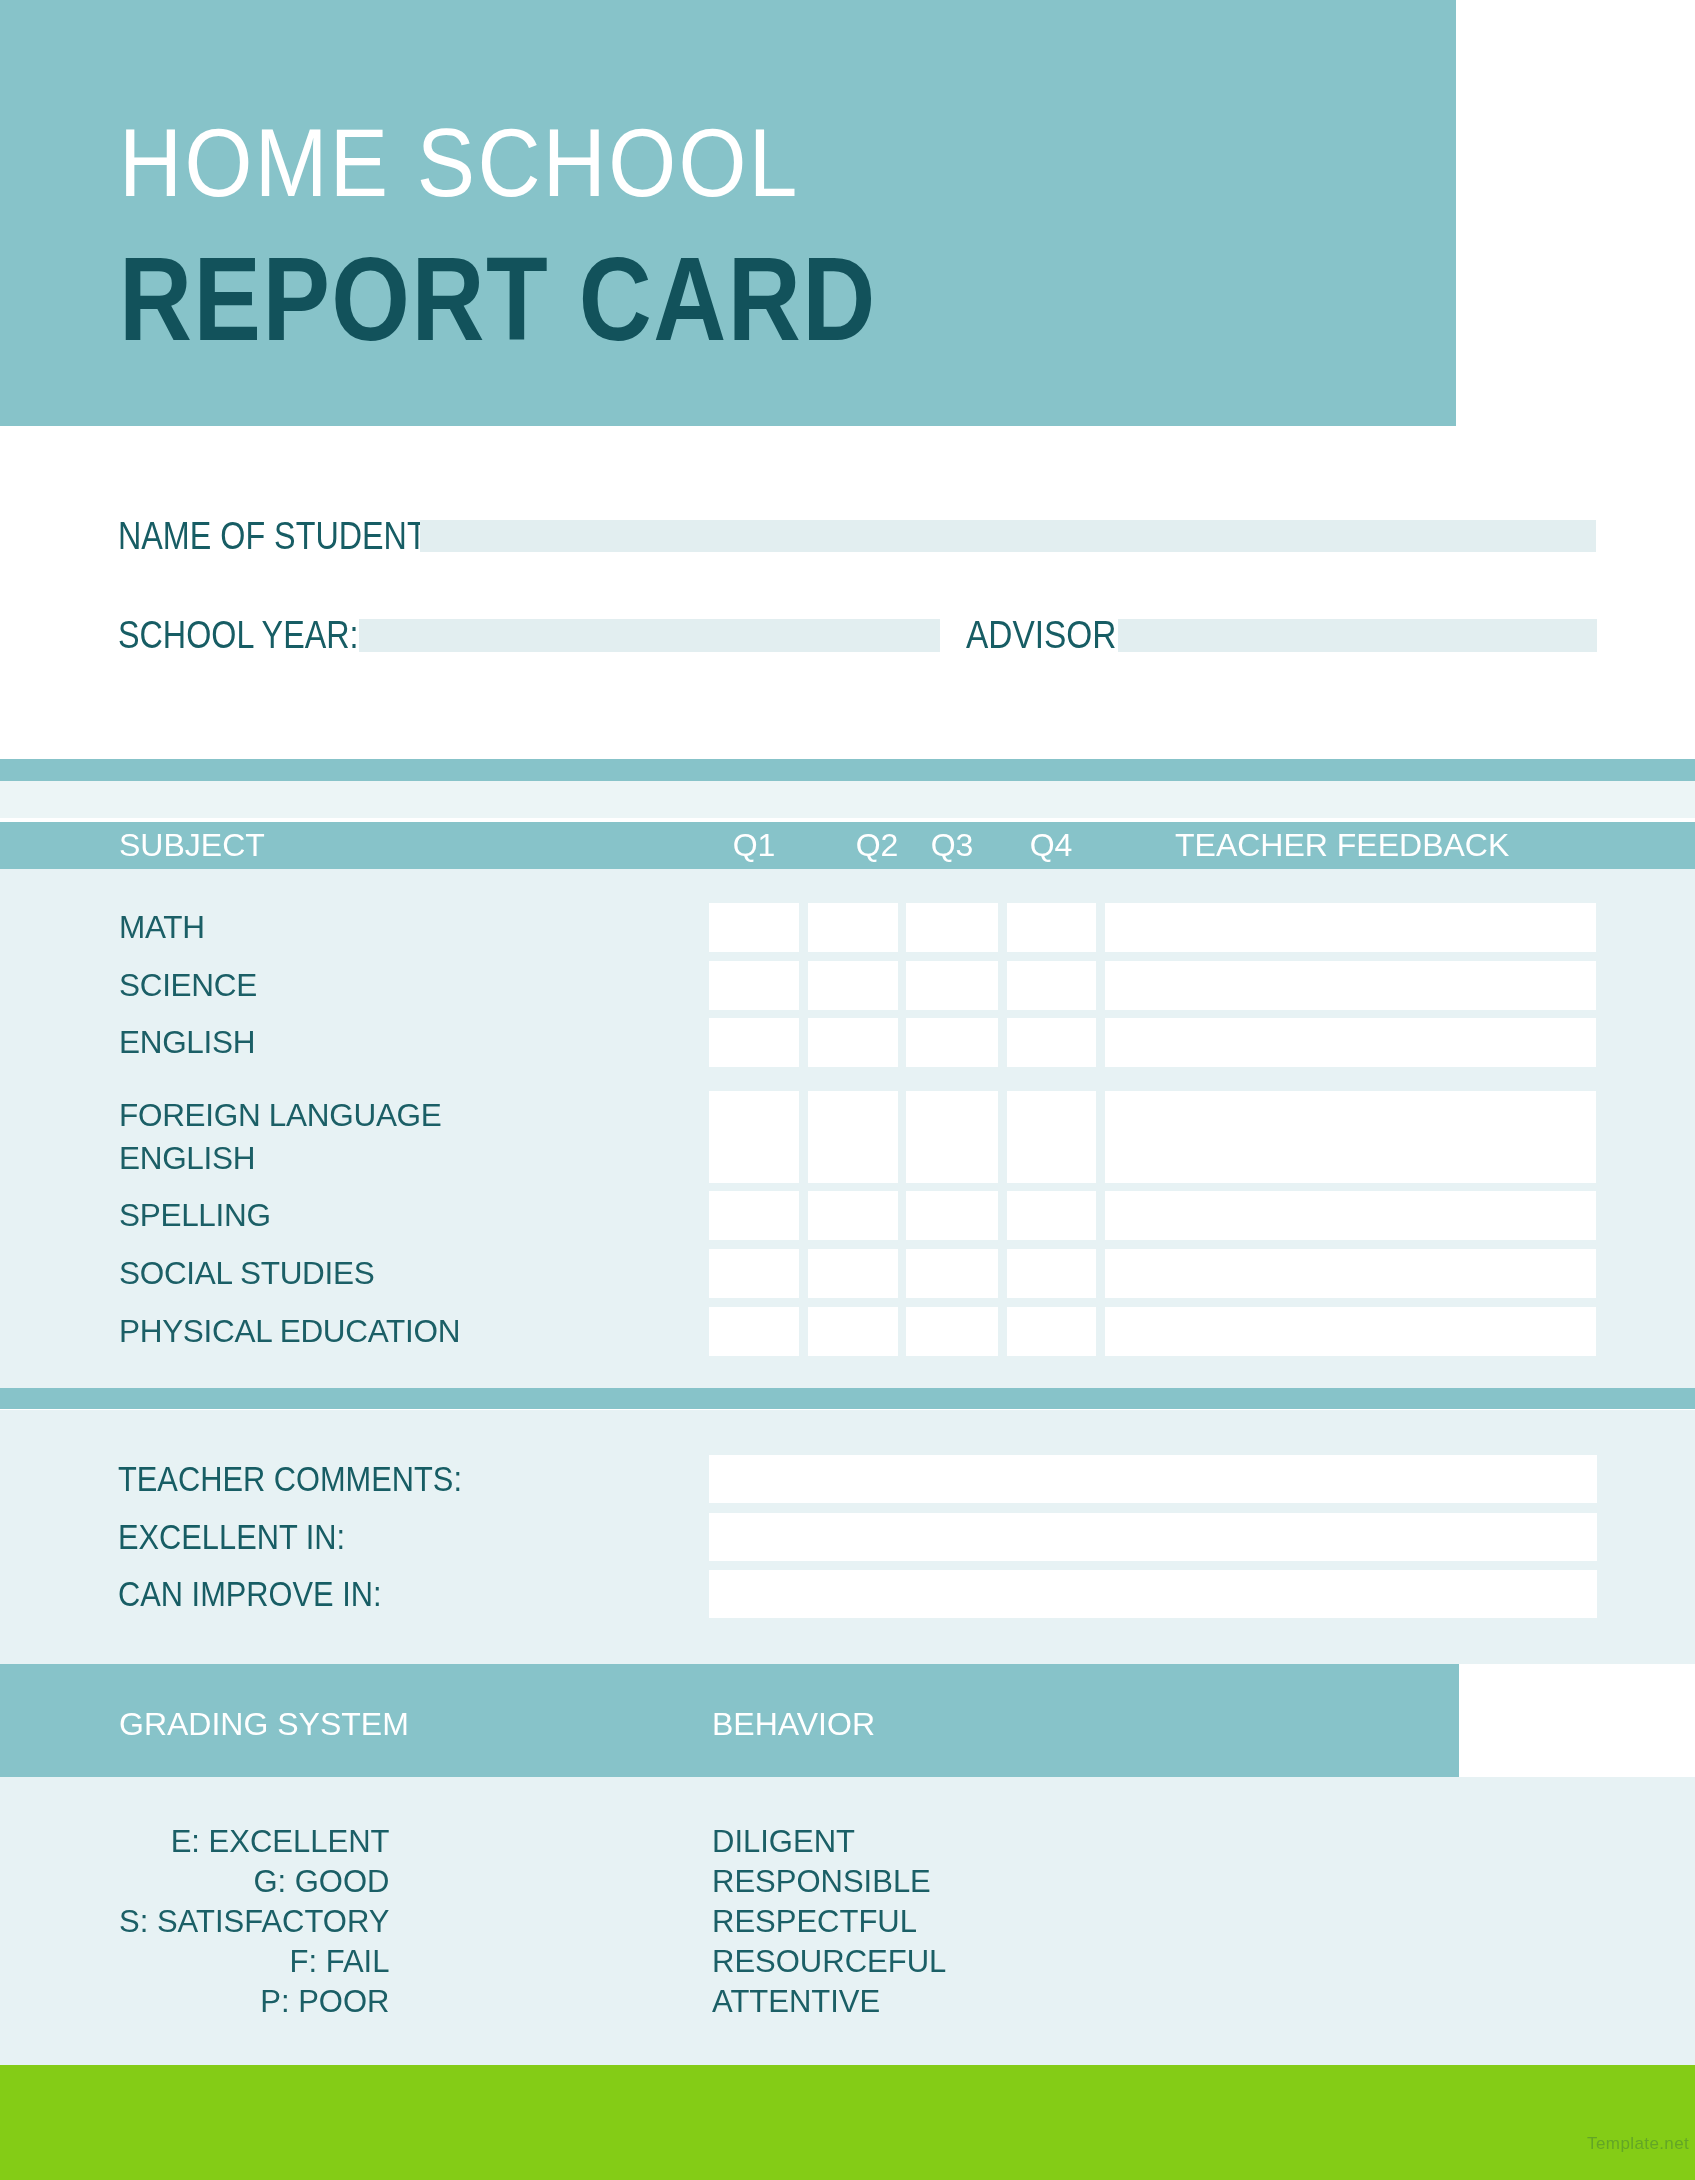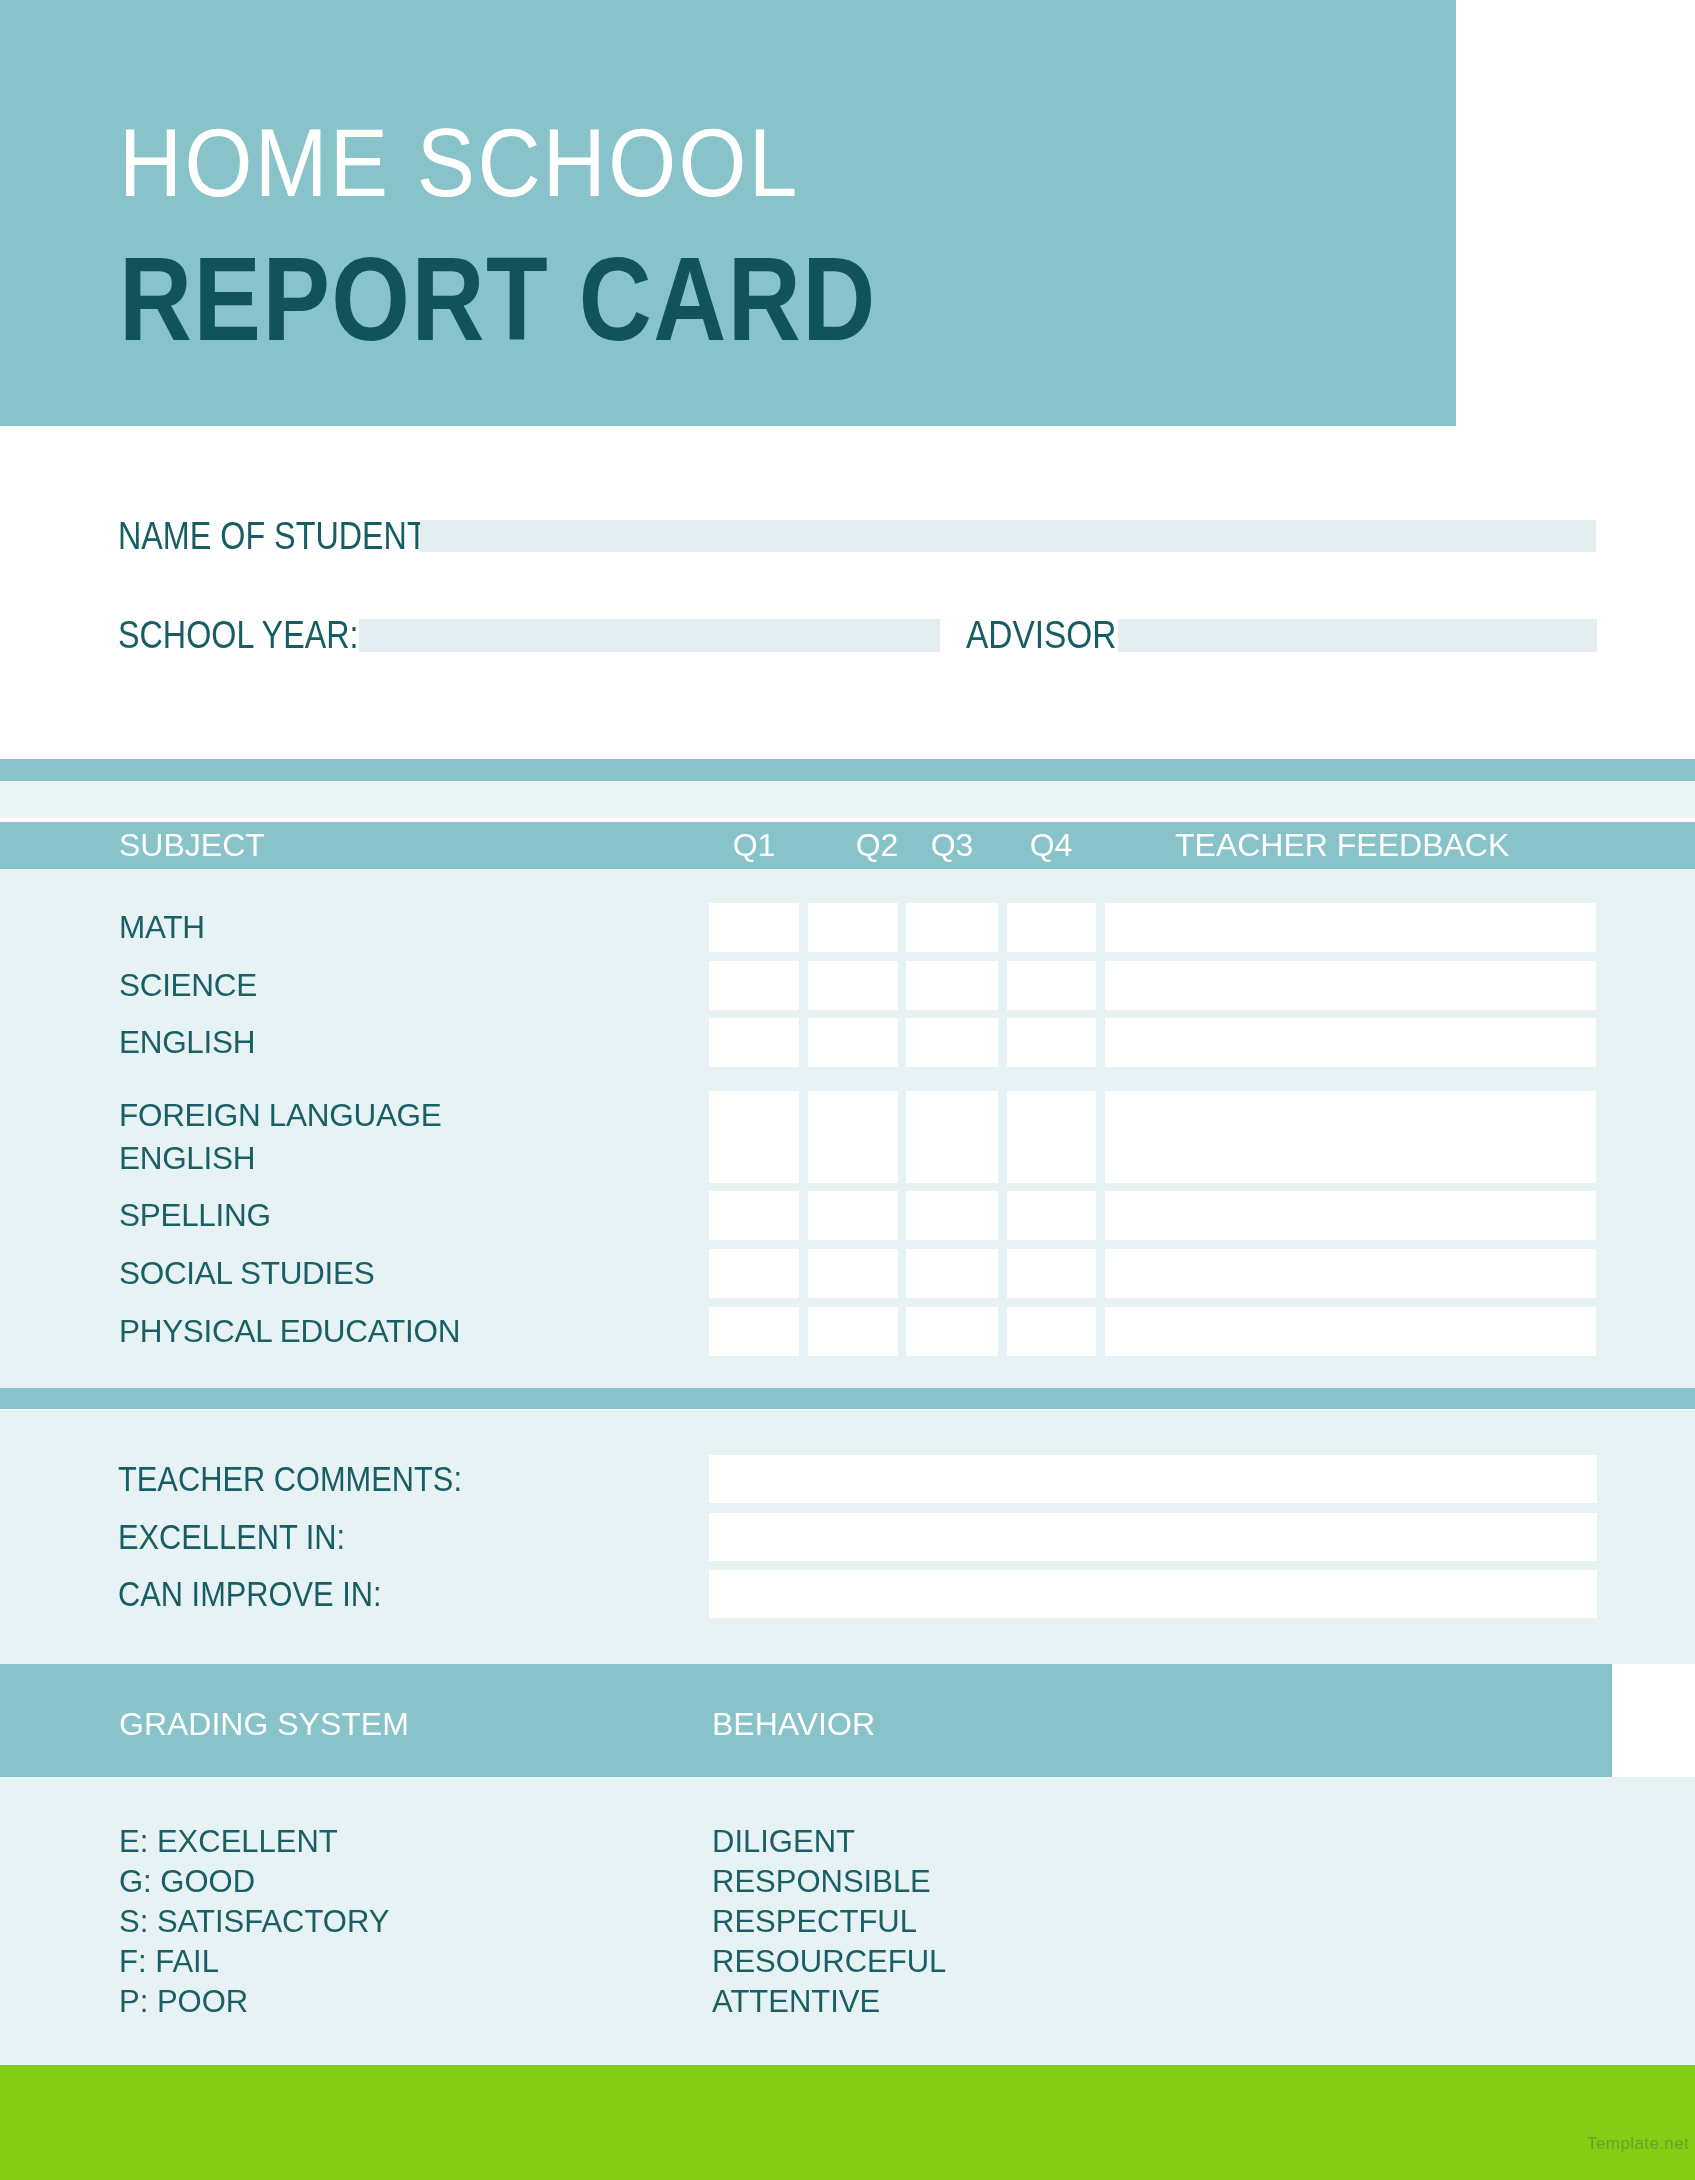--- a/index.html
+++ b/index.html
@@ -10,21 +10,21 @@
   .abs{position:absolute;}
   
   .band-header{left:0;top:0;width:1456px;height:426px;background:#87c3c9;}
   .divider1{left:0;top:759px;width:1696px;height:22px;background:#87c3c9;}
   .spacer-strip{left:0;top:781px;width:1696px;height:37px;background:#ecf5f6;}
   .white-line{left:0;top:819px;width:1696px;height:3.4px;background:#ffffff;}
   .subject-band{left:0;top:822px;width:1696px;height:47px;background:#87c3c9;}
   .table-bg{left:0;top:869px;width:1696px;height:520px;background:#e7f2f4;}
   .divider2{left:0;top:1388px;width:1696px;height:21px;background:#87c3c9;}
   .comments-bg{left:0;top:1410px;width:1696px;height:254px;background:#e7f2f4;}
-  .grading-band{left:0;top:1664px;width:1612px;height:113px;background:#87c3c9;}
+  .grading-band{left:0;top:1664px;width:1459px;height:113px;background:#87c3c9;}
   .lists-bg{left:0;top:1777px;width:1696px;height:288px;background:#e7f2f4;}
   .footer-band{left:0;top:2065px;width:1696px;height:116px;background:#84cc16;}
   
   .title1{
     left:119px;top:112px;font-size:97px;line-height:1.05;color:#ffffff;
     letter-spacing:2.6px;font-weight:400;transform:scaleX(0.90);transform-origin:0 0;white-space:nowrap;
   }
   .title2{
     left:119px;top:237px;font-size:119px;line-height:1.05;color:#12525b;
     letter-spacing:1.7px;font-weight:700;transform:scaleX(0.85);transform-origin:0 0;white-space:nowrap;
@@ -73,21 +73,21 @@
   .comment-field{position:absolute;left:709px;top:0;width:888px;height:48px;background:#ffffff;
         font-size:27px;color:#1b5f66;display:flex;align-items:center;padding:0 10.2px;box-sizing:border-box;}
   
   .gb-label{
     top:0;height:113px;display:flex;align-items:center;color:#ffffff;font-size:32px;
     white-space:nowrap;padding-top:8.5px;box-sizing:border-box;
   }
   .gb-grading{left:119px;} .gb-behavior{left:712px;}
   
   .legend-col{top:45px;line-height:40px;font-size:31px;color:#1b5f66;white-space:nowrap;}
-  .legend-grading{left:119px;} .legend-behavior{left:712px;}
+  .legend-grading{left:119px;text-align:right;} .legend-behavior{left:712px;}
   
   .watermark{
     position:absolute;top:69px;right:6.8px;font-size:17px;color:rgba(13,70,78,0.28);
     letter-spacing:0.4px;
   }
 </style>
 </head>
 <body>
 
 <div class="page">

